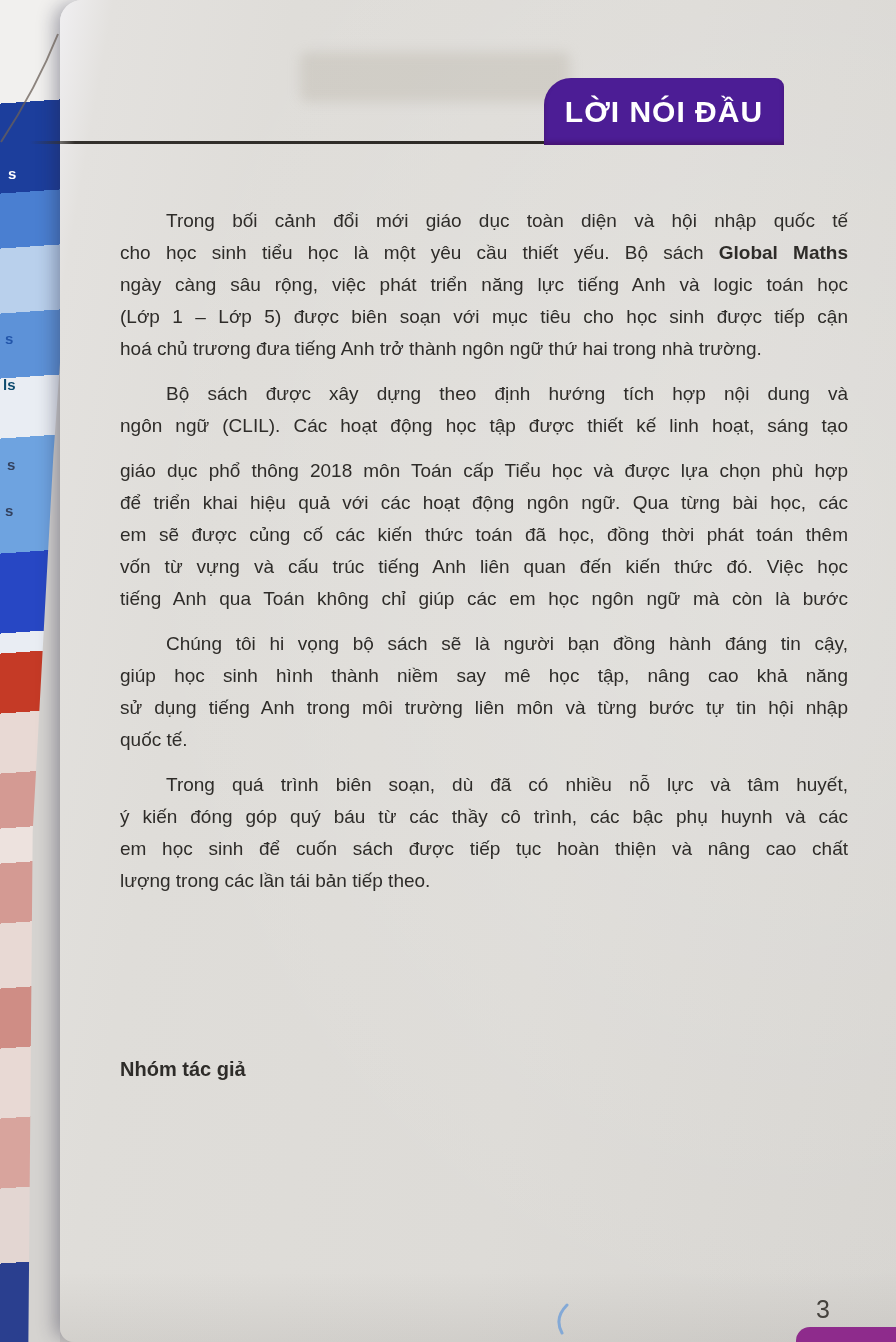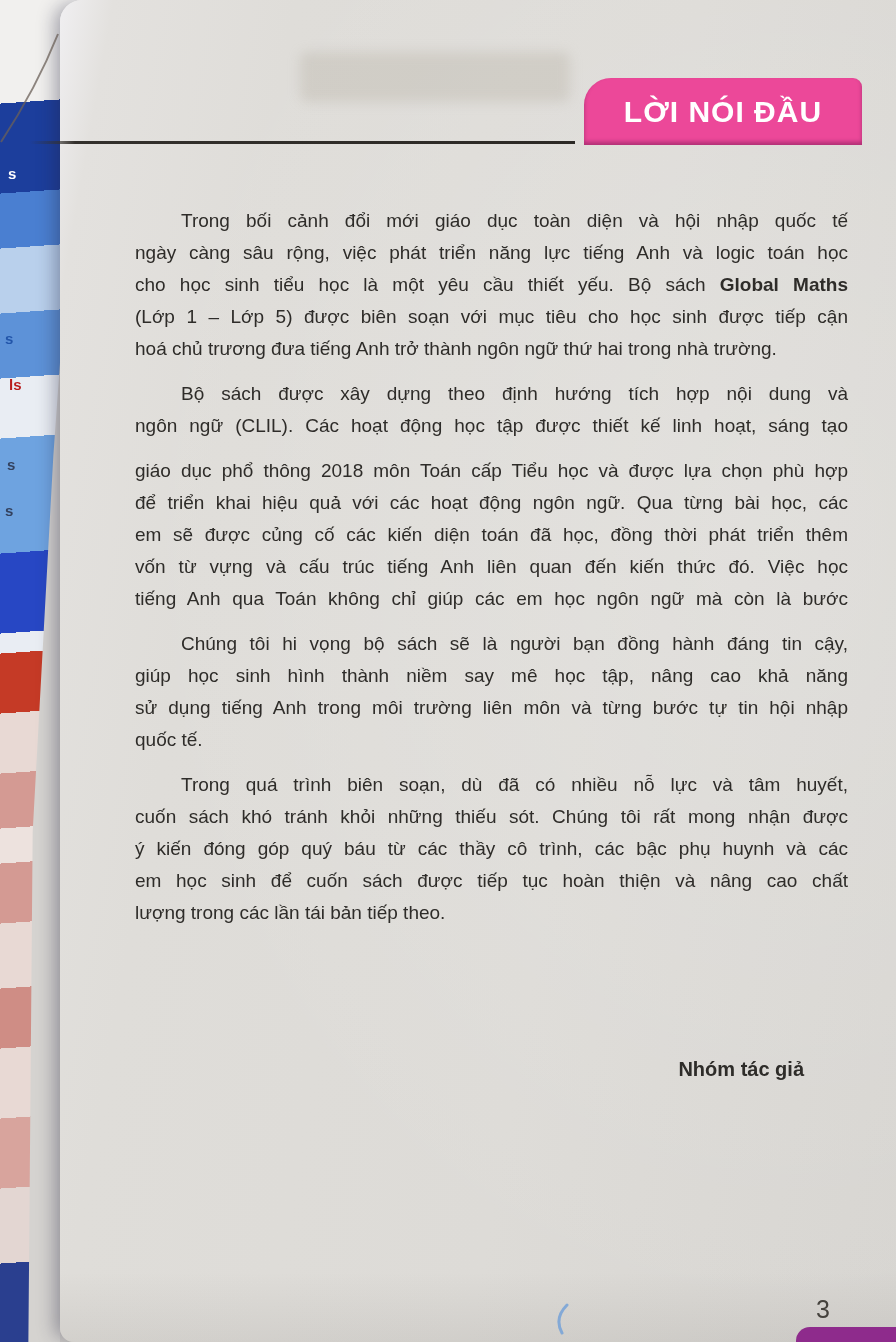--- a/index.html
+++ b/index.html
@@ -33,46 +33,46 @@
     background:linear-gradient(to bottom,rgba(0,0,0,0),rgba(120,115,110,.12));}
 
   
   .ghost-band{
     position:absolute;left:300px;top:52px;width:270px;height:50px;
     background:rgba(174,168,157,.30);filter:blur(6px);border-radius:8px;
   }
 
   
   .badge{
-    position:absolute;left:584px;top:78px;width:278px;height:67px;
-    background:#ec4899;border-radius:27px 9px 0 0;
+    position:absolute;left:544px;top:78px;width:240px;height:67px;
+    background:#4c1d95;border-radius:27px 9px 0 0;
     display:flex;align-items:center;justify-content:center;
     box-shadow:inset 0 -3px 4px rgba(60,0,50,.35);
   }
   .badge span{color:#ffffff;font-weight:bold;font-size:30px;letter-spacing:1px;}
   .header-rule{
     position:absolute;left:30px;top:141px;width:545px;height:3px;
     background:linear-gradient(to right,rgba(45,42,38,0) 0,#33302c 45px,#2c2925 100%);
   }
 
   
   .body-text{
     position:absolute;left:120px;top:205px;width:728px;
     font-size:19px;line-height:32px;color:#2e2c29;
   }
-  .para{margin:0 0 13px 15px;}
+  .para{margin:0 0 13px 0;}
   .para:last-child{margin-bottom:0;}
   .line{width:100%;}
   .line.just{text-align:justify;text-align-last:justify;text-justify:inter-word;}
   .line.indent{padding-left:46px;box-sizing:border-box;}
   .b{font-weight:bold;}
 
   .signature{
     position:absolute;left:120px;top:1058px;width:728px;
-    text-align:right;padding-right:44px;box-sizing:border-box;
+    padding-right:44px;box-sizing:border-box;
     font-weight:bold;font-size:20px;color:#2e2c29;
   }
   .page-number{
     position:absolute;left:806px;top:1295px;width:34px;text-align:center;
     font-size:25px;color:#45423d;
   }
 
   
   .corner-tab{
     position:absolute;right:0;bottom:0;width:100px;height:15px;
@@ -83,21 +83,21 @@
 </head>
 <body>
 
 <div class="photo">
 
   <div class="underpage">
     <div class="stripes" id="stripes" style="background: linear-gradient(rgb(241, 240, 238) 0px, rgb(241, 240, 238) 125px, rgb(28, 62, 156) 125px, rgb(28, 62, 156) 215px, rgb(74, 127, 209) 215px, rgb(74, 127, 209) 270px, rgb(185, 208, 236) 270px, rgb(185, 208, 236) 335px, rgb(93, 146, 216) 335px, rgb(93, 146, 216) 400px, rgb(233, 237, 243) 400px, rgb(233, 237, 243) 460px, rgb(110, 163, 224) 460px, rgb(110, 163, 224) 575px, rgb(39, 71, 196) 575px, rgb(39, 71, 196) 655px, rgb(233, 237, 243) 655px, rgb(233, 237, 243) 675px, rgb(197, 58, 38) 675px, rgb(197, 58, 38) 735px, rgb(232, 217, 212) 735px, rgb(232, 217, 212) 795px, rgb(212, 154, 147) 795px, rgb(212, 154, 147) 850px, rgb(237, 226, 222) 850px, rgb(237, 226, 222) 885px, rgb(212, 154, 147) 885px, rgb(212, 154, 147) 945px, rgb(232, 217, 212) 945px, rgb(232, 217, 212) 1010px, rgb(207, 141, 133) 1010px, rgb(207, 141, 133) 1070px, rgb(232, 217, 212) 1070px, rgb(232, 217, 212) 1140px, rgb(216, 164, 157) 1140px, rgb(216, 164, 157) 1210px, rgb(227, 214, 210) 1210px, rgb(227, 214, 210) 1285px, rgb(42, 63, 143) 1285px, rgb(42, 63, 143) 1342px);"></div>
     <div id="spine-letters">
         <span class="spine-letter" style="left: 8px; top: 165px; color: rgb(255, 255, 255);">s</span>
         <span class="spine-letter" style="left: 5px; top: 330px; color: rgb(34, 85, 170);">s</span>
-        <span class="spine-letter" style="left: 9px; top: 376px; color: #b91c1c;">ls</span>
+        <span class="spine-letter" style="left: 3px; top: 376px; color: #0c4a6e;">ls</span>
         <span class="spine-letter" style="left: 7px; top: 456px; color: rgb(51, 65, 94);">s</span>
         <span class="spine-letter" style="left: 5px; top: 502px; color: rgb(51, 65, 94);">s</span>
       </div>
   </div>
 
   <div class="page">
     <div class="page-shade-bottom"></div>
   </div>
 
   <svg class="curl-line" style="left:0;top:0" width="90" height="170" viewBox="0 0 90 170">
@@ -107,45 +107,44 @@
   <div class="ghost-band"></div>
 
   <div class="header-rule"></div>
   <div class="badge">
     <span>LỜI NÓI ĐẦU</span>
   </div>
 
   <div class="body-text" id="body-text">
       <div class="para">
         <div class="line indent just"><span>Trong bối cảnh đổi mới giáo dục toàn diện và hội nhập quốc tế</span></div>
+        <div class="line just"><span>cho học sinh tiểu học là một yêu cầu thiết yếu. Bộ sách </span><span class="b">Global Maths</span><span></span></div>
         <div class="line just"><span>ngày càng sâu rộng, việc phát triển năng lực tiếng Anh và logic toán học</span></div>
-        <div class="line just"><span>cho học sinh tiểu học là một yêu cầu thiết yếu. Bộ sách </span><span class="b">Global Maths</span><span></span></div>
         <div class="line just"><span>(Lớp 1 – Lớp 5) được biên soạn với mục tiêu cho học sinh được tiếp cận</span></div>
         <div class="line"><span>hoá chủ trương đưa tiếng Anh trở thành ngôn ngữ thứ hai trong nhà trường.</span></div>
       </div>
       <div class="para">
         <div class="line indent just"><span>Bộ sách được xây dựng theo định hướng tích hợp nội dung và</span></div>
         <div class="line just"><span>ngôn ngữ (CLIL). Các hoạt động học tập được thiết kế linh hoạt, sáng tạo</span></div>
       </div>
       <div class="para">
         <div class="line just"><span>giáo dục phổ thông 2018 môn Toán cấp Tiểu học và được lựa chọn phù hợp</span></div>
         <div class="line just"><span>để triển khai hiệu quả với các hoạt động ngôn ngữ. Qua từng bài học, các</span></div>
-        <div class="line just"><span>em sẽ được củng cố các kiến diện toán đã học, đồng thời phát triển thêm</span></div>
+        <div class="line just"><span>em sẽ được củng cố các kiến thức toán đã học, đồng thời phát toán thêm</span></div>
         <div class="line just"><span>vốn từ vựng và cấu trúc tiếng Anh liên quan đến kiến thức đó. Việc học</span></div>
         <div class="line just"><span>tiếng Anh qua Toán không chỉ giúp các em học ngôn ngữ mà còn là bước</span></div>
       </div>
       <div class="para">
         <div class="line indent just"><span>Chúng tôi hi vọng bộ sách sẽ là người bạn đồng hành đáng tin cậy,</span></div>
         <div class="line just"><span>giúp học sinh hình thành niềm say mê học tập, nâng cao khả năng</span></div>
         <div class="line just"><span>sử dụng tiếng Anh trong môi trường liên môn và từng bước tự tin hội nhập</span></div>
         <div class="line"><span>quốc tế.</span></div>
       </div>
       <div class="para">
         <div class="line indent just"><span>Trong quá trình biên soạn, dù đã có nhiều nỗ lực và tâm huyết,</span></div>
-        <div class="line just"><span>cuốn sách khó tránh khỏi những thiếu sót. Chúng tôi rất mong nhận được</span></div>
         <div class="line just"><span>ý kiến đóng góp quý báu từ các thầy cô trình, các bậc phụ huynh và các</span></div>
         <div class="line just"><span>em học sinh để cuốn sách được tiếp tục hoàn thiện và nâng cao chất</span></div>
         <div class="line"><span>lượng trong các lần tái bản tiếp theo.</span></div>
       </div>
     </div>
 
   <div class="signature">Nhóm tác giả</div>
 
   <div class="page-number">3</div>
 

